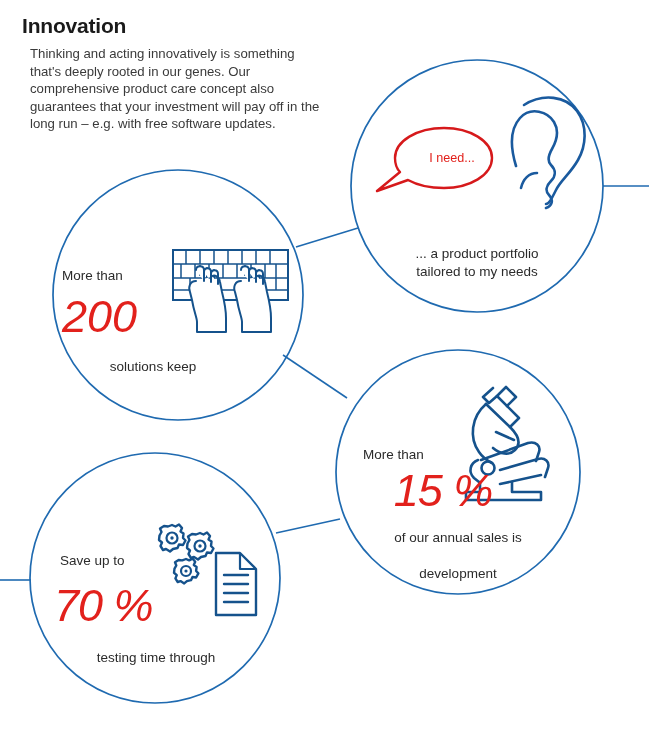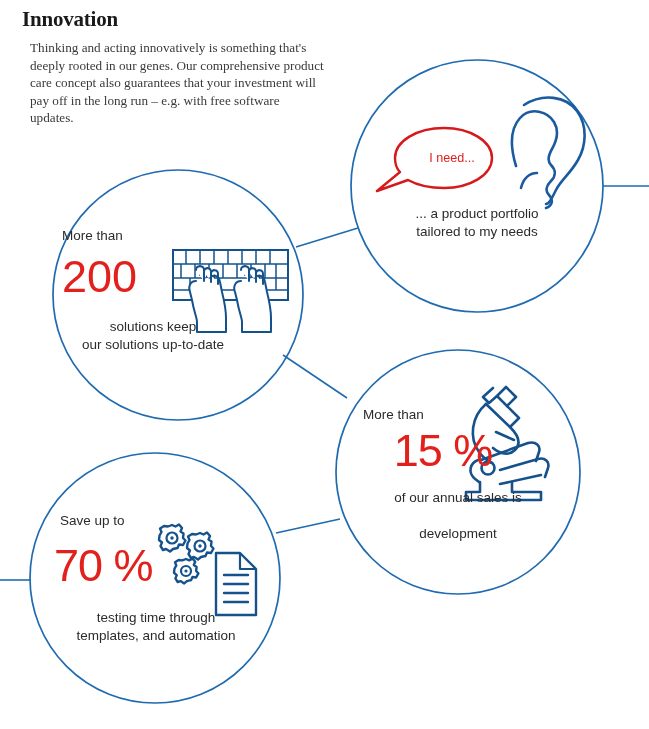--- a/index.html
+++ b/index.html
@@ -2,32 +2,32 @@
 <html><head>
 <meta charset="utf-8">
 <style>
   html,body{margin:0;padding:0;background:#ffffff;}
   body{
     width:649px;height:729px;position:relative;overflow:hidden;
     font-family:"Liberation Sans","DejaVu Sans",sans-serif;
     color:#231f20;
   }
   #canvas{position:absolute;inset:0;width:649px;height:729px;}
-  .header{position:absolute;left:22px;top:8px;width:310px;font-family:Liberation Serif, serif;}
+  .header{position:absolute;left:22px;top:14px;width:310px;}
   .header h1{
     margin:0 0 2px 0;font-size:21px;font-weight:bold;letter-spacing:-0.2px;
     color:#1a1a1a;line-height:1.1;
   }
   .header p{
     margin:8px;font-size:13.2px;line-height:1.33;color:#3a3a3a;
   }
   .bubble-node{position:absolute;}
-  .node-text{position:absolute;text-align:center;line-height:1.3;}
+  .node-text{position:absolute;text-align:center;line-height:1.3;margin-top:40px;}
   .lead{font-size:13.5px;color:#2b2b2b;}
-  .big{font-size:45px;color:#e2211c;line-height:1;letter-spacing:0px;font-weight:400;}
+  .big{font-size:45px;color:#e2211c;line-height:1;letter-spacing:0px;font-weight:400;font-style:italic;}
   .big.pct{letter-spacing:-1px;}
   .sub{font-size:13.5px;color:#2b2b2b;line-height:1.32;}
   .bubbletext{
     position:absolute;font-size:12.6px;color:#e2211c;
     text-align:center;white-space:nowrap;
   }
   svg{display:block;}
 </style>
 </head>
 <body>
@@ -187,34 +187,32 @@
     <span>... a product portfolio</span><br>
     <span>tailored to my needs</span>
   </div>
 </div>
 
 <div class="bubble-node">
   <div class="node-text lead" style="left:62px;top:227px;width:150px;text-align:left;">More than</div>
   <div class="node-text big" style="left:62px;top:254px;width:150px;text-align:left;">200</div>
   <div class="node-text sub" style="left:48px;top:318px;width:210px;">
     <span>solutions keep</span><br>
-    <span>our solutions up-to-date</span>
   </div>
 </div>
 
 <div class="bubble-node">
   <div class="node-text lead" style="left:363px;top:406px;width:150px;text-align:left;">More than</div>
   <div class="node-text big pct" style="left:363px;top:428px;width:160px;text-align:center;">15 %</div>
   <div class="node-text sub" style="left:350px;top:489px;width:216px;">
     <span>of our annual sales is</span><br>
     <br>
     <span>development</span>
   </div>
 </div>
 
 <div class="bubble-node">
   <div class="node-text lead" style="left:60px;top:512px;width:150px;text-align:left;">Save up to</div>
   <div class="node-text big pct" style="left:54px;top:543px;width:160px;text-align:left;">70 %</div>
   <div class="node-text sub" style="left:48px;top:609px;width:216px;">
     <span>testing time through</span><br>
-    <span>templates, and automation</span>
   </div>
 </div>
 
 </body></html>

